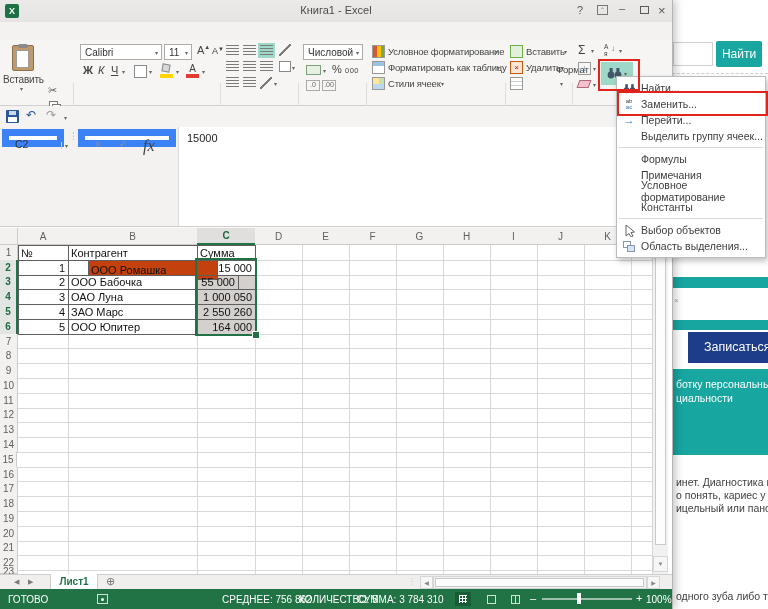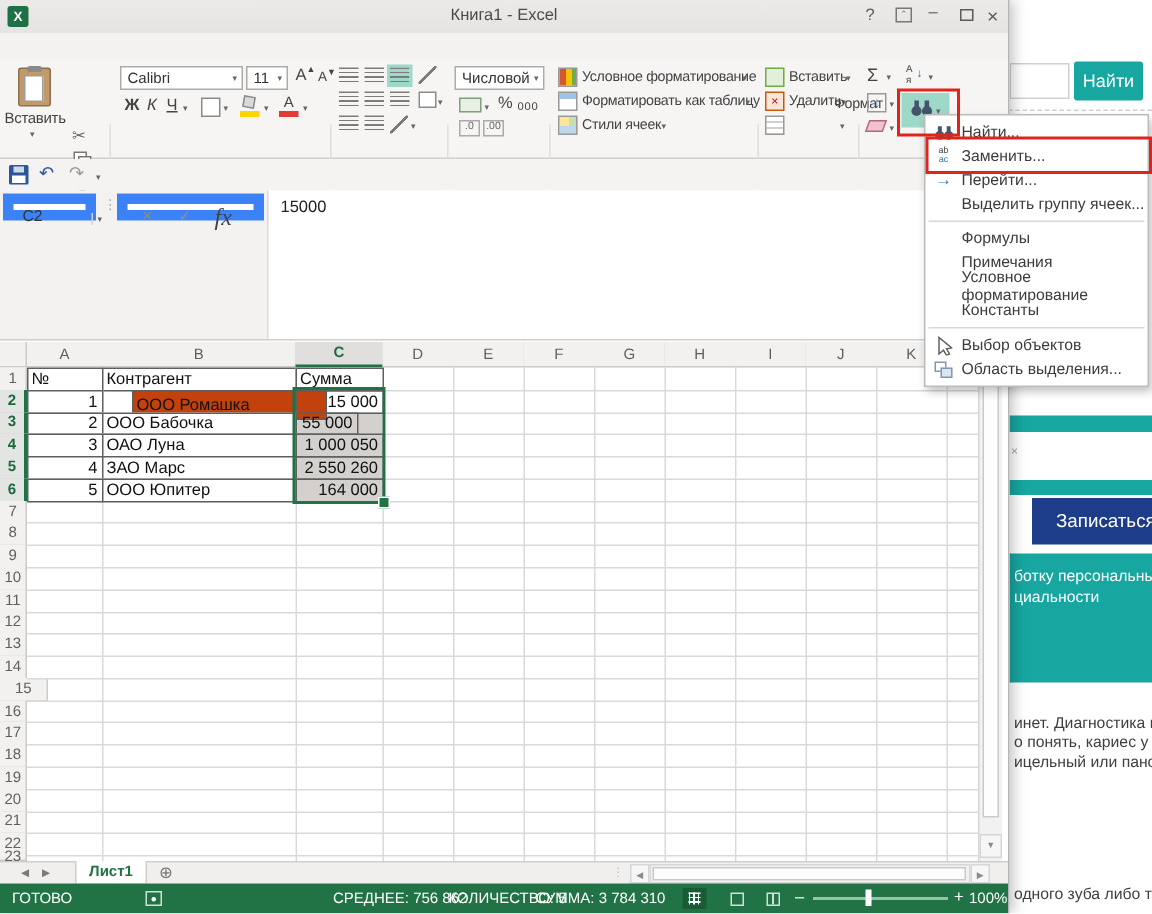--- a/index.html
+++ b/index.html
@@ -306,21 +306,21 @@
         <div class="hdr rowhdr selrowhdr" style="left: 0px; top: 304.12px; width: 18px; height: 15.78px;">5</div>
         <div class="hdr rowhdr selrowhdr" style="left: 0px; top: 318.9px; width: 18px; height: 15.78px;">6</div>
         <div class="hdr rowhdr" style="left: 0px; top: 333.68px; width: 18px; height: 15.78px;">7</div>
         <div class="hdr rowhdr" style="left: 0px; top: 348.46px; width: 18px; height: 15.78px;">8</div>
         <div class="hdr rowhdr" style="left: 0px; top: 363.24px; width: 18px; height: 15.78px;">9</div>
         <div class="hdr rowhdr" style="left: 0px; top: 378.02px; width: 18px; height: 15.78px;">10</div>
         <div class="hdr rowhdr" style="left: 0px; top: 392.8px; width: 18px; height: 15.78px;">11</div>
         <div class="hdr rowhdr" style="left: 0px; top: 407.58px; width: 18px; height: 15.78px;">12</div>
         <div class="hdr rowhdr" style="left: 0px; top: 422.36px; width: 18px; height: 15.78px;">13</div>
         <div class="hdr rowhdr" style="left: 0px; top: 437.14px; width: 18px; height: 15.78px;">14</div>
-        <div class="hdr rowhdr" style="left: 0px; top: 451.92px; width: 32px; height: 15.78px;">15</div>
+        <div class="hdr rowhdr" style="left: 0px; top: 451.92px; width: 17px; height: 15.78px;">15</div>
         <div class="hdr rowhdr" style="left: 0px; top: 466.7px; width: 18px; height: 15.78px;">16</div>
         <div class="hdr rowhdr" style="left: 0px; top: 481.48px; width: 18px; height: 15.78px;">17</div>
         <div class="hdr rowhdr" style="left: 0px; top: 496.26px; width: 18px; height: 15.78px;">18</div>
         <div class="hdr rowhdr" style="left: 0px; top: 511.04px; width: 18px; height: 15.78px;">19</div>
         <div class="hdr rowhdr" style="left: 0px; top: 525.82px; width: 18px; height: 15.78px;">20</div>
         <div class="hdr rowhdr" style="left: 0px; top: 540.6px; width: 18px; height: 15.78px;">21</div>
         <div class="hdr rowhdr" style="left: 0px; top: 555.38px; width: 18px; height: 15.78px;">22</div>
         <div class="hdr rowhdr" style="left: 0px; top: 570.16px; width: 18px; height: 3.84px;">23</div>
         <div class="vline" style="left: 68px; top: 245px; height: 329px;"></div>
         <div class="vline" style="left: 197px; top: 245px; height: 329px;"></div>

